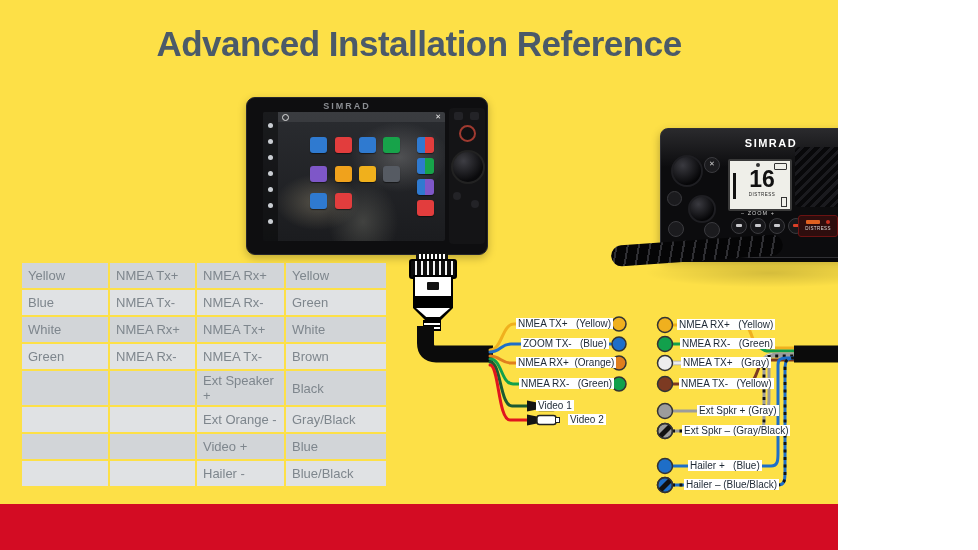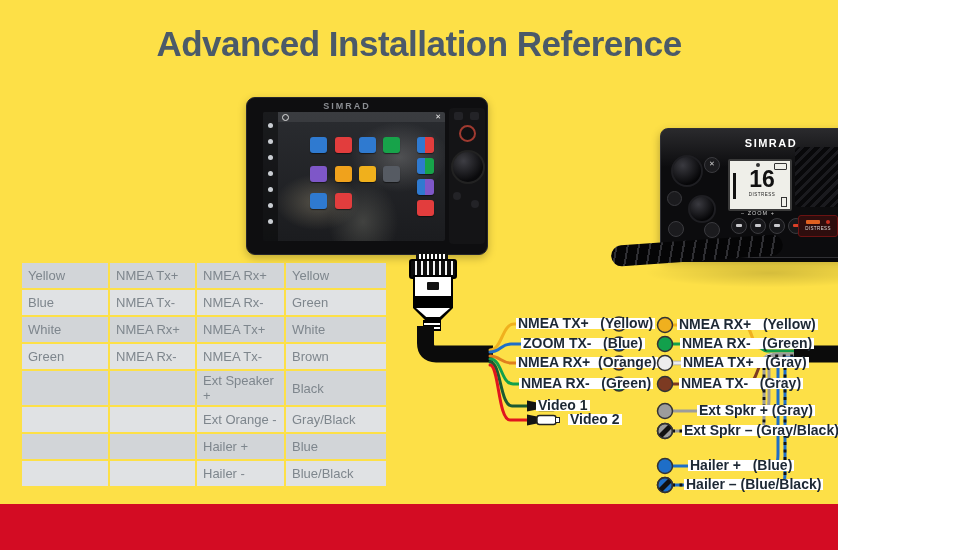--- a/index.html
+++ b/index.html
@@ -10,21 +10,21 @@
   .title{position:absolute;top:24px;left:0;width:100%;text-align:center;
          font-size:35px;font-weight:700;letter-spacing:-0.5px;color:#4B5A69;}
   
   table.wiretable{position:absolute;left:20px;top:261px;border-collapse:separate;border-spacing:2px;}
   table.wiretable th{background:#4D5965;color:#fff;font-size:13px;font-weight:700;
       text-align:left;padding:2px 6px;height:20px;}
   table.wiretable td{font-size:13px;color:#7E868D;padding:2px 6px;height:21px;}
   tr.odd td{background:#D2D5D8;}
   tr.even td{background:#E0E2E4;}
   
-  .wlabel{position:absolute;font-size:14px;font-weight:700;color:#1D2834;background:#fff;
+  .wlabel{position:absolute;font-size:10px;font-weight:400;color:#1D2834;background:#fff;
           padding:0 2px;white-space:pre;line-height:11px;}
   
   .plotter{position:absolute;left:246px;top:97px;width:240px;height:156px;background:#0E0E10;
            border-radius:9px;border:1px solid #26262a;box-shadow:0 3px 8px rgba(0,0,0,.25);}
   .plotter-brand{position:absolute;left:0;top:3px;width:200px;text-align:center;font-size:9px;
            font-weight:700;letter-spacing:2px;color:#8a8d92;}
   .pscreen{position:absolute;left:16px;top:14px;width:182px;height:129px;border-radius:2px;
       background:
         radial-gradient(60px 40px at 30% 70%, rgba(150,140,115,.45), transparent 70%),
         radial-gradient(70px 50px at 75% 35%, rgba(160,160,160,.35), transparent 70%),
@@ -313,21 +313,21 @@
     <circle fill="none" class="term" cx="15" cy="181" r="7.5"></circle>
     <circle class="term" cx="15" cy="216" r="7.5" style="fill: rgb(30, 110, 200);"></circle>
     <circle class="term" cx="15" cy="235" r="7.5" style="fill: rgb(30, 110, 200);"></circle>
     <line x1="10" y1="240.5" x2="20.5" y2="230" stroke="#111" stroke-width="5"></line>
     <circle fill="none" class="term" cx="15" cy="235" r="7.5"></circle>
   </svg>
 
   <span class="wlabel" style="left:677px;top:319px">NMEA RX+   (Yellow)</span>
   <span class="wlabel" style="left:680px;top:338px">NMEA RX-   (Green)</span>
   <span class="wlabel" style="left:681px;top:357px">NMEA TX+   (Gray)</span>
-  <span class="wlabel" style="left:679px;top:378px">NMEA TX-   (Gray)</span>
+  <span class="wlabel" style="left:679px;top:378px">NMEA TX-   (Yellow)</span>
   <span class="wlabel" style="left:697px;top:405px">Ext Spkr + (Gray)</span>
   <span class="wlabel" style="left:682px;top:425px">Ext Spkr – (Gray/Black)</span>
   <span class="wlabel" style="left:688px;top:460px">Hailer +   (Blue)</span>
   <span class="wlabel" style="left:684px;top:479px">Hailer – (Blue/Black)</span>
 
   <table class="wiretable">
     <colgroup>
         <col style="width:86px">
         <col style="width:85px">
         <col style="width:87px">
@@ -366,21 +366,21 @@
     </tr>
     <tr class="even">
       <td></td>
           <td></td>
       <td>Ext Orange -</td>
           <td>Gray/Black</td>
     </tr>
     <tr class="odd">
       <td></td>
           <td></td>
-      <td>Hailer +</td>
+      <td>Video +</td>
           <td>Blue</td>
     </tr>
     <tr class="even">
       <td></td>
           <td></td>
       <td>Hailer -</td>
           <td>Blue/Black</td>
     </tr>
   </tbody>
     </table>

